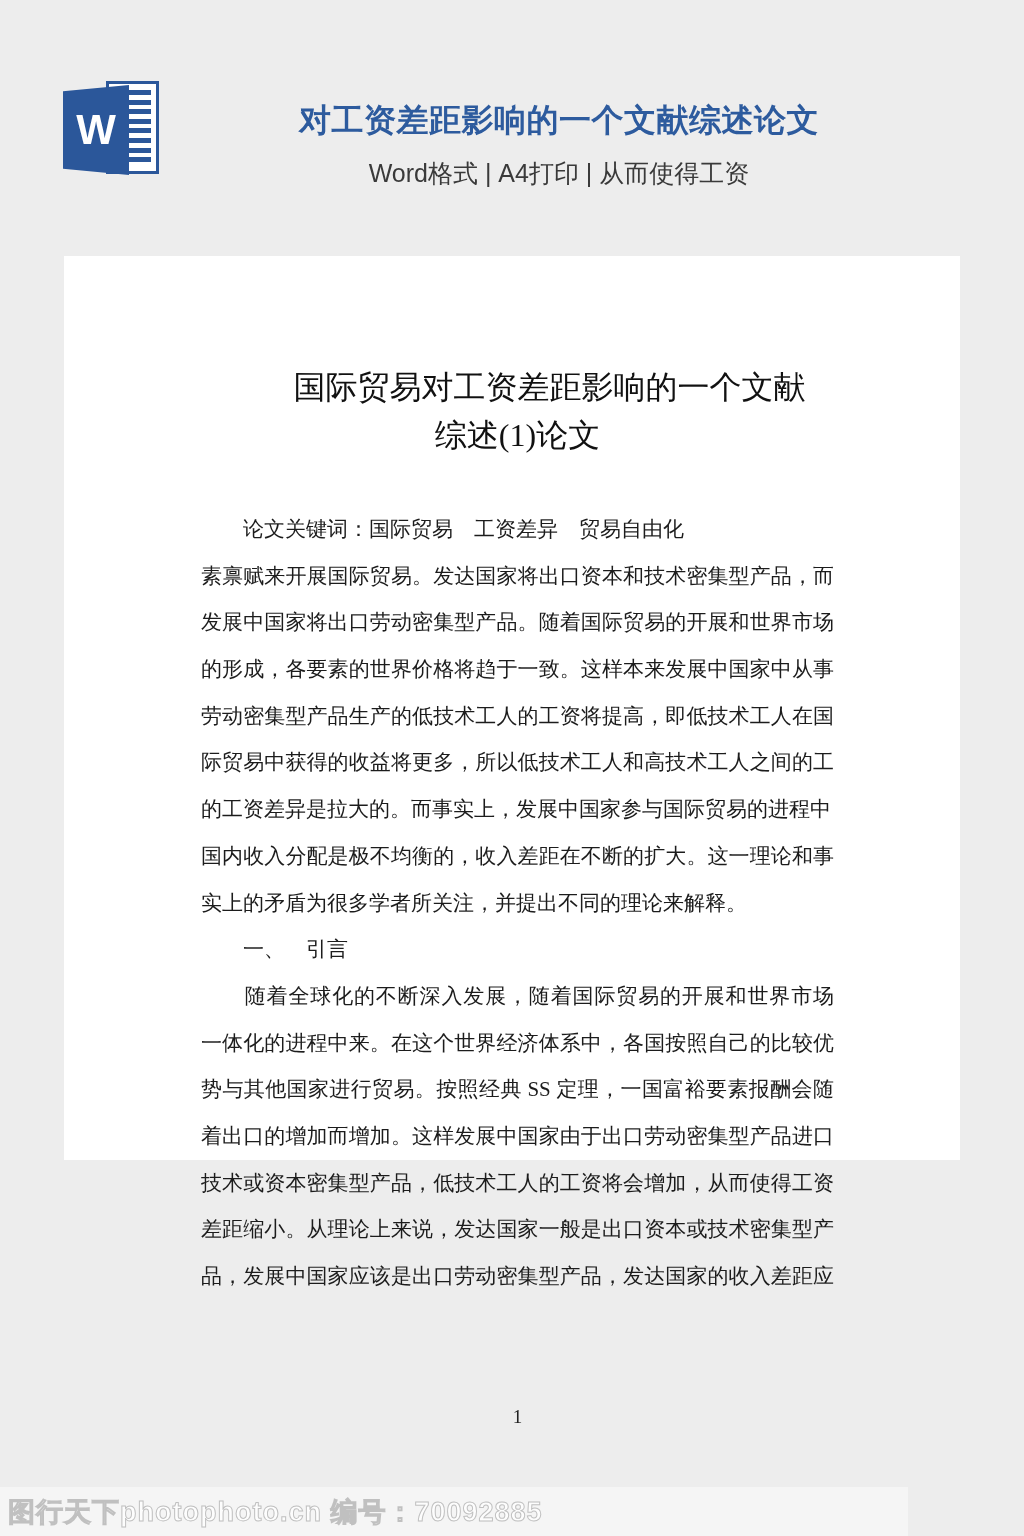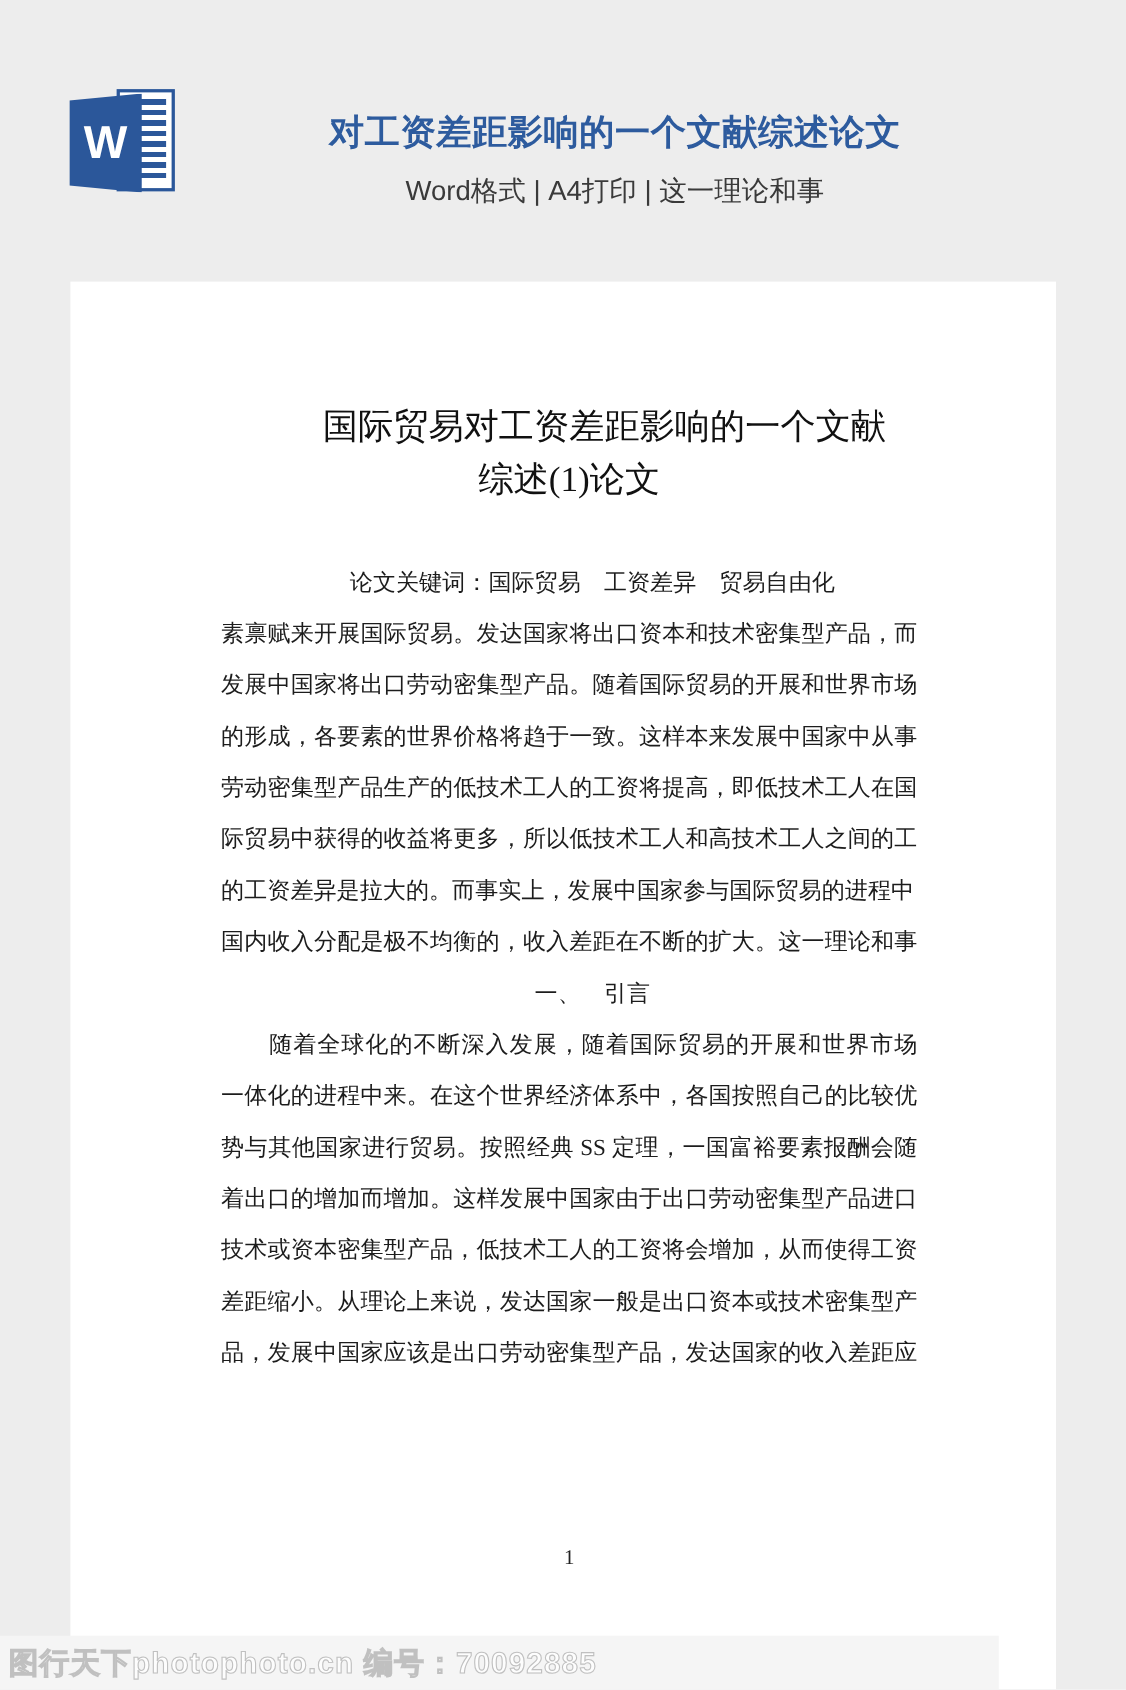--- a/index.html
+++ b/index.html
@@ -25,27 +25,27 @@
     display:flex;align-items:center;justify-content:center;
     color:#fff;font-family:"Liberation Sans","DejaVu Sans",sans-serif;font-weight:bold;font-size:42px;}
   .header-text{position:absolute;left:94px;top:0;width:930px;text-align:center;
     font-family:"Liberation Sans","DejaVu Sans",sans-serif;}
   .header-title{position:absolute;left:0;top:99px;width:100%;
     font-size:32px;font-weight:bold;color:var(--accent);letter-spacing:0.5px;white-space:nowrap;}
   .header-subtitle{position:absolute;left:0;top:157px;width:100%;
     font-size:25px;color:#3a3a3a;white-space:nowrap;}
 
   
-  .page{position:absolute;left:64px;top:256px;width:896px;height:1280px;background:var(--page-bg);}
+  .page{position:absolute;left:64px;top:256px;width:896px;height:904px;background:var(--page-bg);}
   .doc-title{position:absolute;left:137px;top:107px;width:633px;
     font-size:32px;line-height:48px;color:#111;text-align:center;}
   .doc-title-line1{padding-left:64px;}
   .doc-body{position:absolute;left:137px;top:250px;width:633px;
     font-size:21px;color:var(--body-ink);}
-  .doc-line{height:46.7px;line-height:46.7px;white-space:nowrap;overflow:hidden;text-align:center;}
+  .doc-line{height:46.7px;line-height:46.7px;white-space:nowrap;overflow:hidden;text-align:left;}
   .doc-line.j{text-align:justify;text-align-last:justify;text-justify:inter-character;}
   .page-number{position:absolute;left:137px;top:1150px;width:633px;text-align:center;
     font-size:19px;color:#222;}
 
   
   .footer{position:absolute;left:0;bottom:0;width:908px;height:49px;background:var(--footer-bg);}
   .footer-text{position:absolute;left:8px;top:50%;transform:translateY(-50%);
     font-family:"Liberation Sans","DejaVu Sans",sans-serif;font-size:27px;font-weight:bold;
     color:#fdfdfd;-webkit-text-stroke:1px #c0c0c0;letter-spacing:1px;white-space:nowrap;}
 </style>
@@ -58,38 +58,39 @@
     <div class="icon-doc">
       <div class="icon-doc-lines"></div>
     </div>
     <div class="icon-w">
       <span>W</span>
     </div>
   </div>
 
   <div class="header-text">
     <div class="header-title">对工资差距影响的一个文献综述论文</div>
-    <div class="header-subtitle">Word格式 | A4打印 | 这一理论和事</div>
+    <div class="header-subtitle">Word格式 | A4打印 | 从而使得工资</div>
   </div>
 
   <div class="page">
     <div class="doc-title">
       <div class="doc-title-line1">国际贸易对工资差距影响的一个文献</div>
       <div class="doc-title-line2">综述(1)论文</div>
     </div>
 
     <div class="doc-body" id="doc-body">
         <div class="doc-line">　　论文关键词：国际贸易　工资差异　贸易自由化</div>
         <div class="doc-line j">素禀赋来开展国际贸易。发达国家将出口资本和技术密集型产品，而</div>
         <div class="doc-line j">发展中国家将出口劳动密集型产品。随着国际贸易的开展和世界市场</div>
         <div class="doc-line j">的形成，各要素的世界价格将趋于一致。这样本来发展中国家中从事</div>
         <div class="doc-line j">劳动密集型产品生产的低技术工人的工资将提高，即低技术工人在国</div>
         <div class="doc-line j">际贸易中获得的收益将更多，所以低技术工人和高技术工人之间的工</div>
         <div class="doc-line j">的工资差异是拉大的。而事实上，发展中国家参与国际贸易的进程中，</div>
         <div class="doc-line j">国内收入分配是极不均衡的，收入差距在不断的扩大。这一理论和事</div>
+        <div class="doc-line">实上的矛盾为很多学者所关注，并提出不同的理论来解释。</div>
         <div class="doc-line">　　一、　引言</div>
         <div class="doc-line j">　　随着全球化的不断深入发展，随着国际贸易的开展和世界市场</div>
         <div class="doc-line j">一体化的进程中来。在这个世界经济体系中，各国按照自己的比较优</div>
         <div class="doc-line j">势与其他国家进行贸易。按照经典 SS 定理，一国富裕要素报酬会随</div>
         <div class="doc-line j">着出口的增加而增加。这样发展中国家由于出口劳动密集型产品进口</div>
         <div class="doc-line j">技术或资本密集型产品，低技术工人的工资将会增加，从而使得工资</div>
         <div class="doc-line j">差距缩小。从理论上来说，发达国家一般是出口资本或技术密集型产</div>
         <div class="doc-line j">品，发展中国家应该是出口劳动密集型产品，发达国家的收入差距应</div>
       </div>
 

